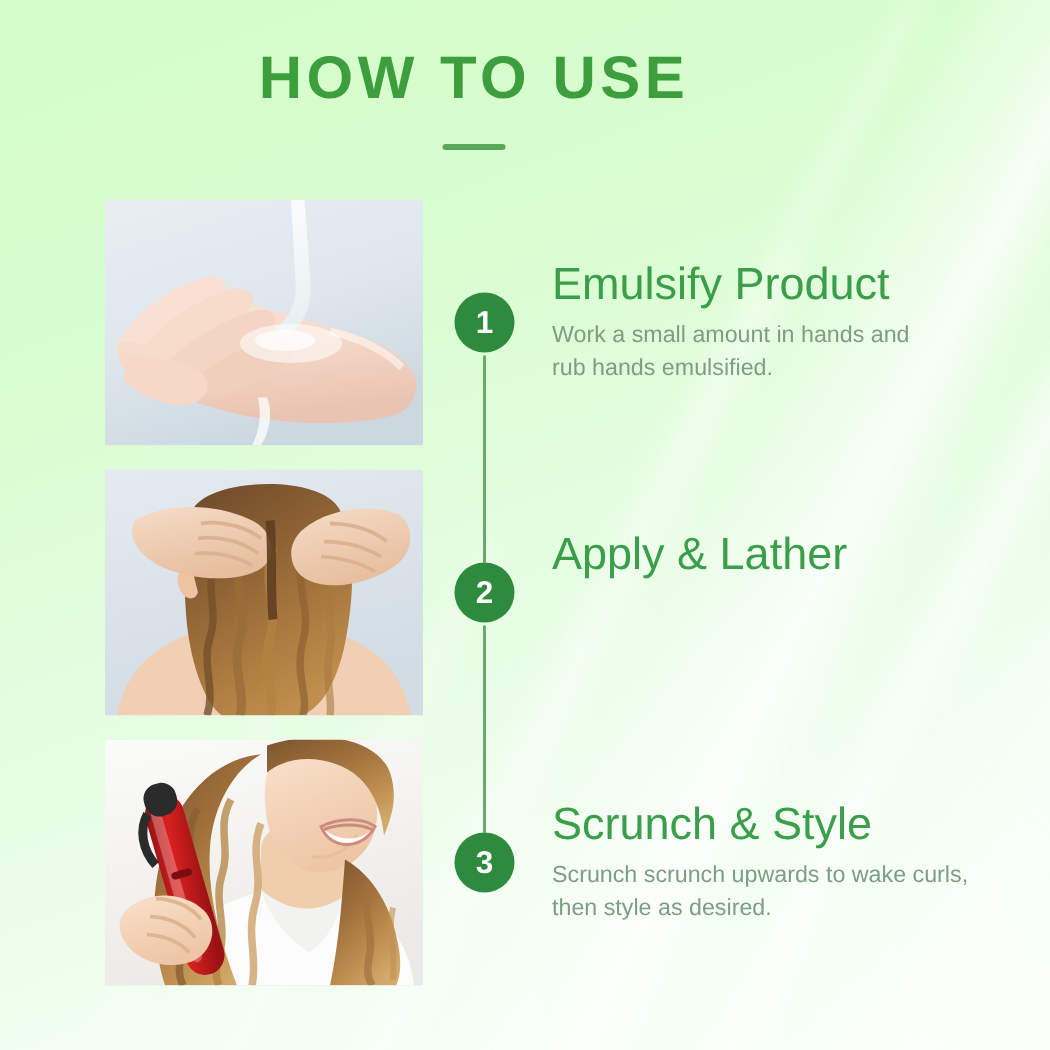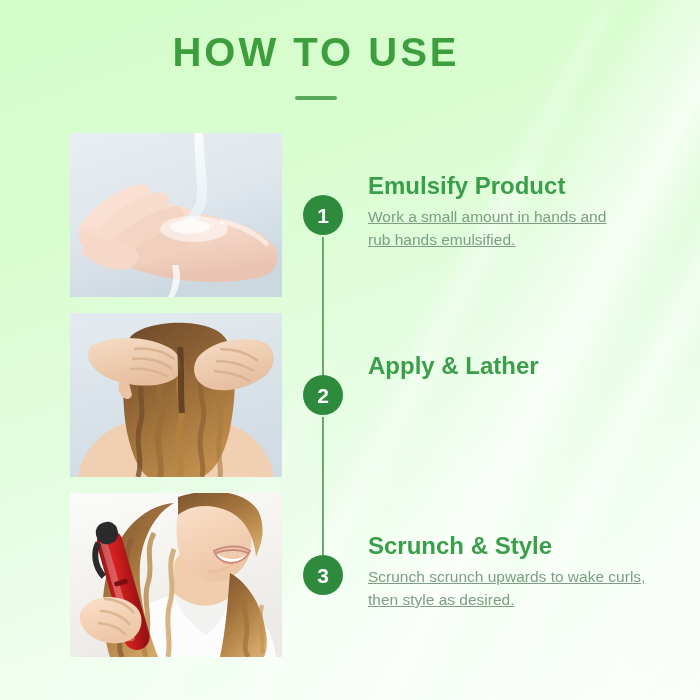--- a/index.html
+++ b/index.html
@@ -117,33 +117,33 @@
   .conn-down { top: 104px; height: 138px; }
 
   
   .text-col {
     position: absolute;
     left: 368px;
     top: 40px;
     width: 320px;
   }
   .step-heading {
-    font-size: 24px;
-    font-weight: bold;
+    font-size: 30px;
+    font-weight: normal;
     color: #3a9e4a;
     margin: 0 0 7px 0;
     line-height: 1.1;
   }
   .step-body {
     font-size: 15.5px;
     color: #7d9d84;
     line-height: 1.45;
     margin: 0;
   }
-  .step-body span { display: block; text-decoration: underline; }
+  .step-body span { display: block; }
 </style>
 </head>
 <body>
 
 <div id="poster">
 
   <div class="streaks">
     <div class="streak s1"></div>
     <div class="streak s2"></div>
     <div class="streak s3"></div>

